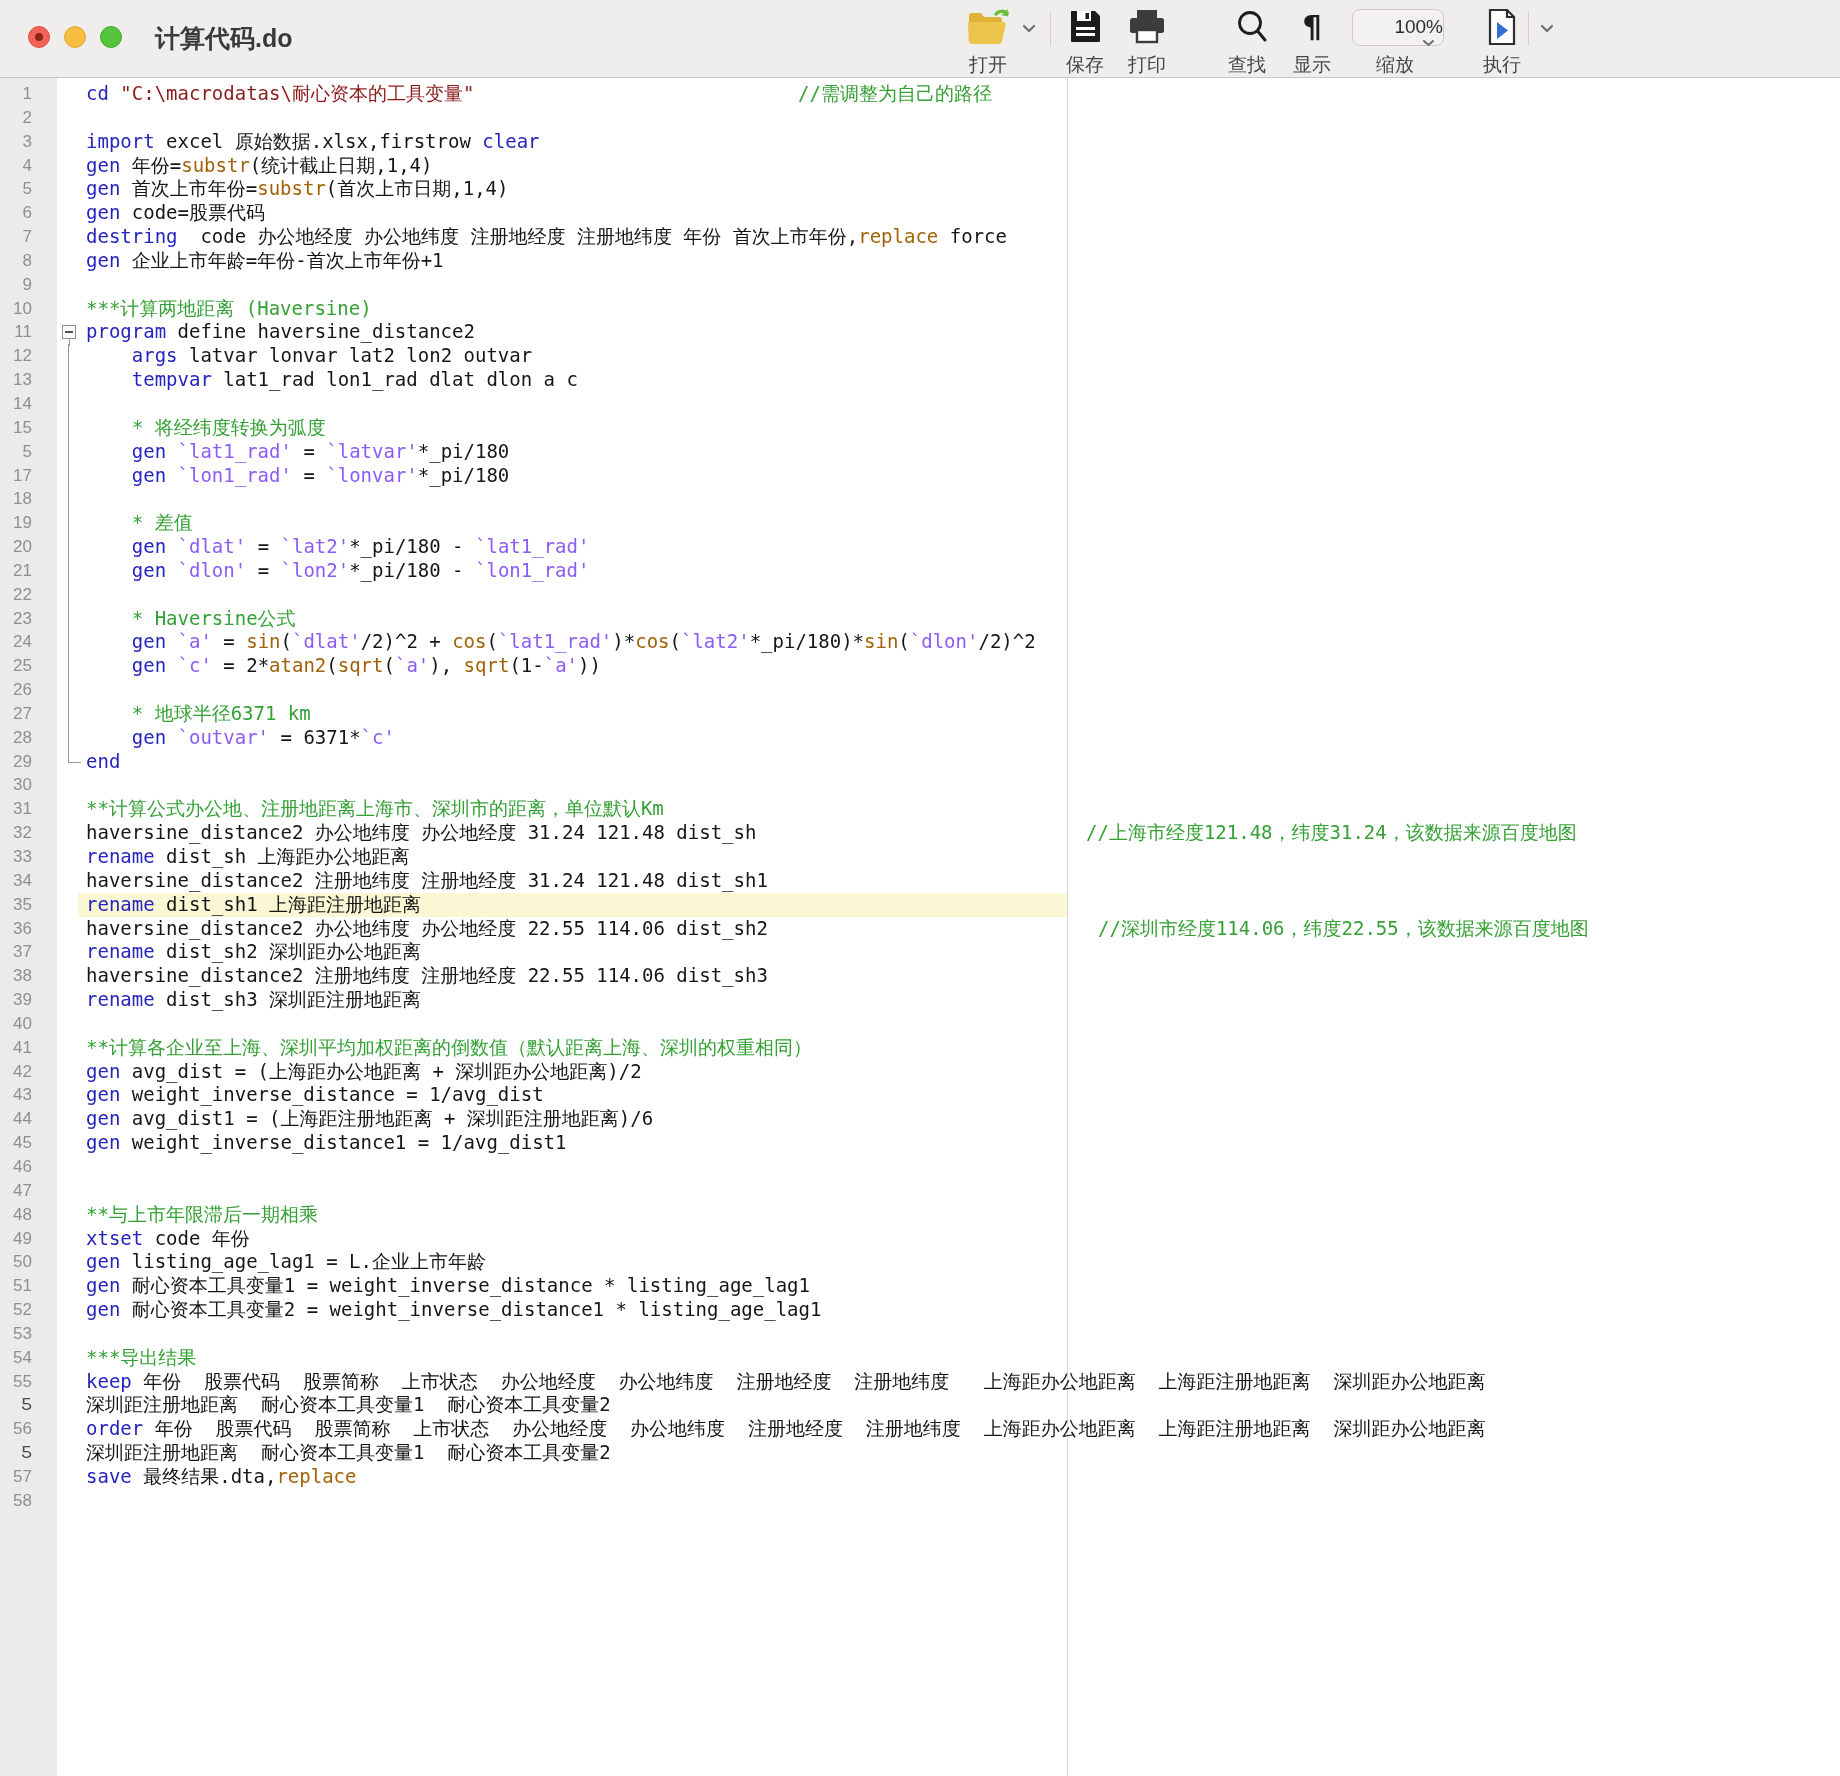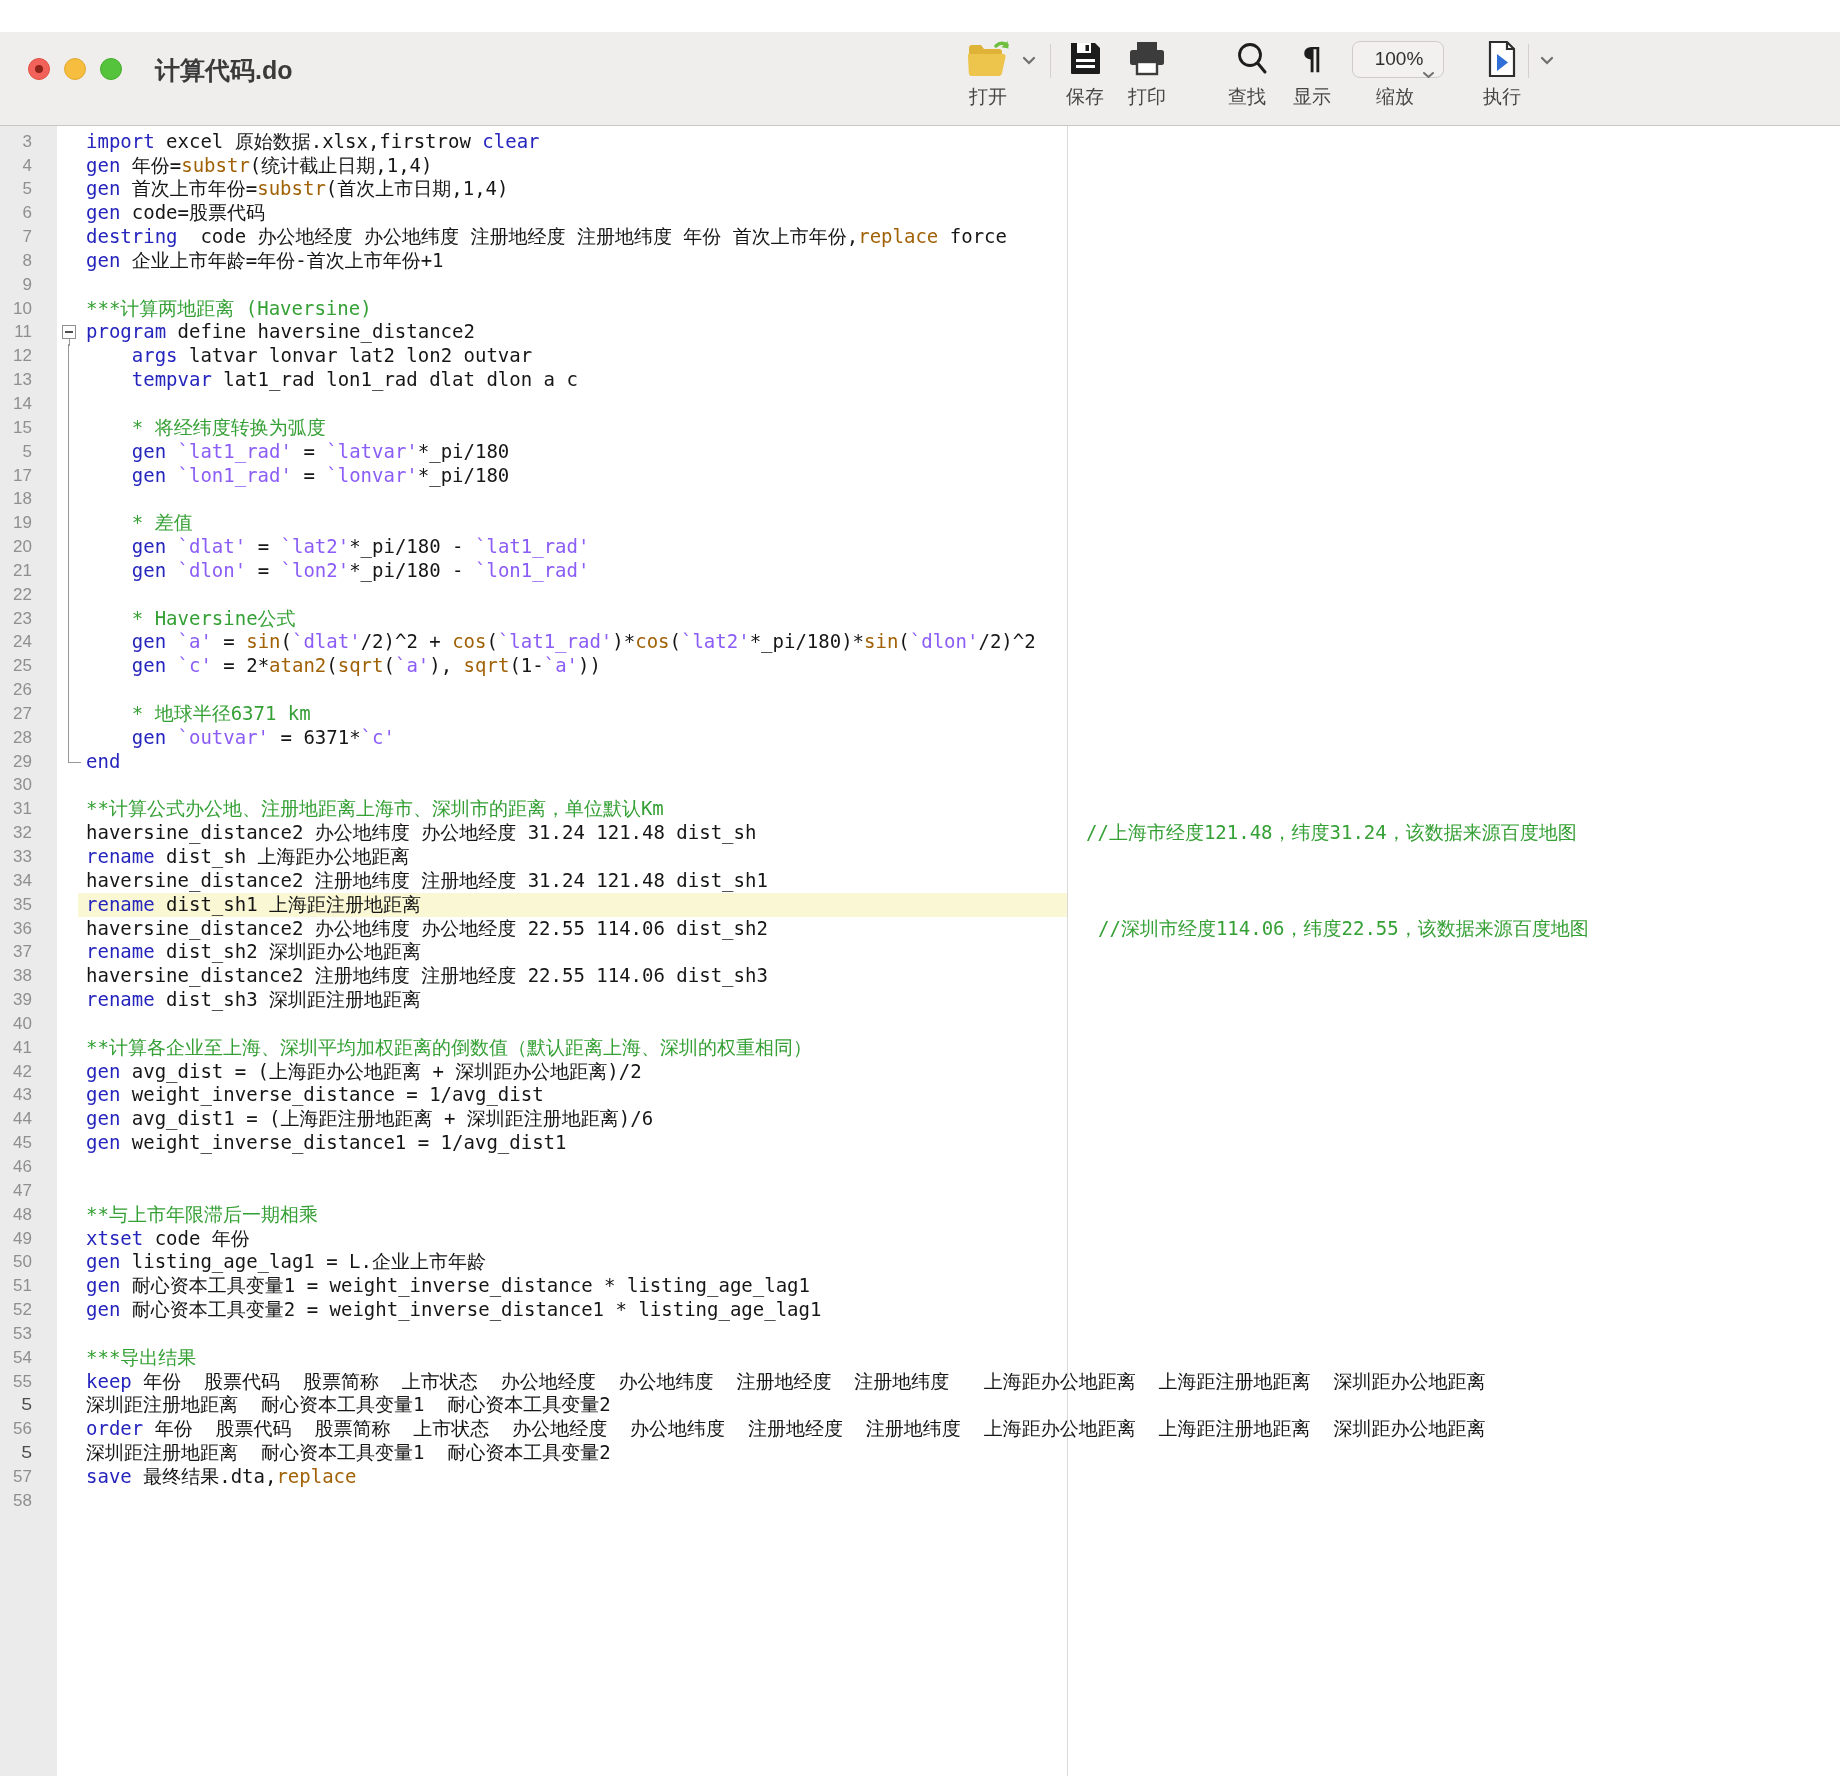--- a/index.html
+++ b/index.html
@@ -1,39 +1,39 @@
 <!DOCTYPE html>
 <html><head>
 <meta charset="utf-8">
 <style>
   * { margin:0; padding:0; box-sizing:border-box; }
   html,body { width:1840px; height:1776px; background:#fff; font-family:"Liberation Sans",sans-serif; }
   #window { position:relative; width:1840px; height:1776px; overflow:hidden; }
 
   
-  #titlebar { position:absolute; top:0; left:0; width:1840px; height:94px;
-              background:#f0eeec; border-bottom:1px solid #c9c6c3; z-index:10;margin-top:32px; }
+  #titlebar { position:absolute; top:0; left:0; width:1840px; height:78px;
+              background:#f0eeec; border-bottom:1px solid #c9c6c3; z-index:10; }
   .tl { position:absolute; top:26px; width:22px; height:22px; border-radius:50%; }
   .tl-red   { left:28px;  background:#f3625a; border:1px solid #e0503f; }
   .tl-red::after { content:''; position:absolute; left:6px; top:6px; width:8px; height:8px;
                    border-radius:50%; background:#8c241a; }
   .tl-yellow{ left:64px;  background:#f6bd3f; border:1px solid #e0a92e; }
   .tl-green { left:100px; background:#55c33b; border:1px solid #43ad2a; }
   #win-title { position:absolute; left:155px; top:22px; font-size:25px; font-weight:bold; color:#3a3a3a; }
 
   .tb-item { position:absolute; top:8px; text-align:center; cursor:default; }
   .tb-label { position:absolute; top:44px; left:50%; transform:translateX(-50%);
               font-size:19px; color:#464646; white-space:nowrap; }
   .chev { position:absolute; top:24px; width:14px; height:9px; }
   .chev svg { display:block; }
   .tb-divider { position:absolute; top:12px; width:1px; height:34px; background:#d3d0cd; }
 
   #zoom-box { position:absolute; left:1352px; top:9px; width:92px; height:37px;
               border:1.5px solid #cfccc8; border-radius:8px; background:#f3f1ef;
-              font-size:19px; color:#2f2f2f; line-height:34px; text-align:center; padding-left:2px; }
+              font-size:19px; color:#2f2f2f; line-height:34px; text-align:right; padding-left:2px; }
   #zoom-box .zchev { position:absolute; right:8px; top:14px; }
 
   .pilcrow { font-family:"DejaVu Sans",sans-serif; font-size:31px; font-weight:600; color:#1d1d1d; line-height:36px; }
 
   
   #editor { position:absolute; top:78px; left:0; width:1840px; height:1698px; background:#ffffff; }
   #gutter-bg { position:absolute; left:0; top:0; bottom:0; width:57px; background:#ebebeb; }
   #guide-line { position:absolute; left:1067px; top:0; bottom:0; width:1px; background:#dbd9d6; }
   #lines { position:absolute; top:4px; left:0; right:0; }
 

